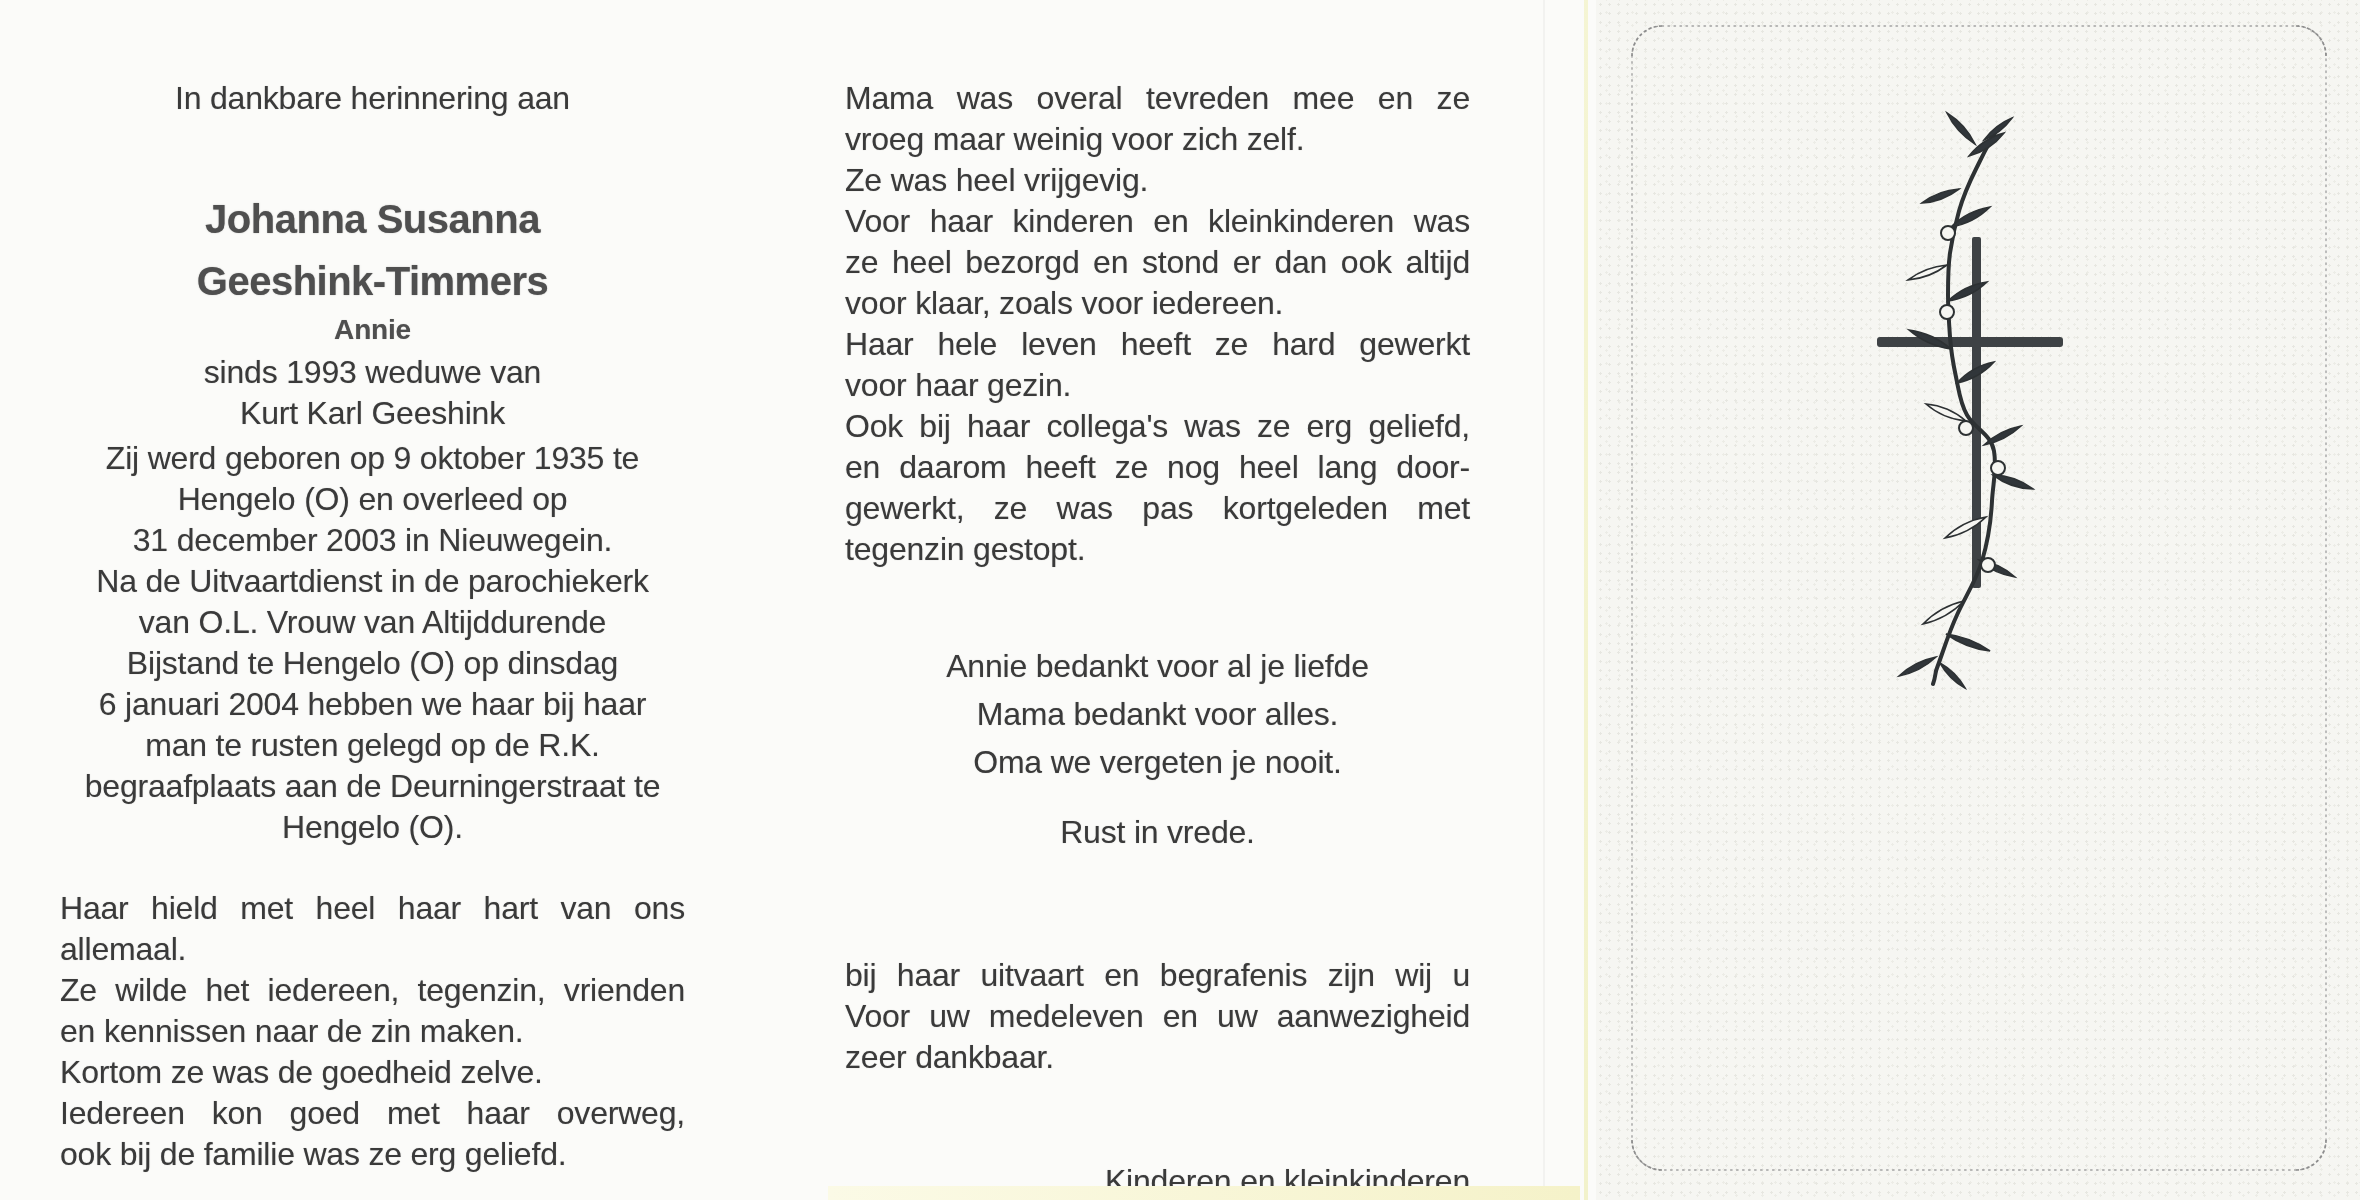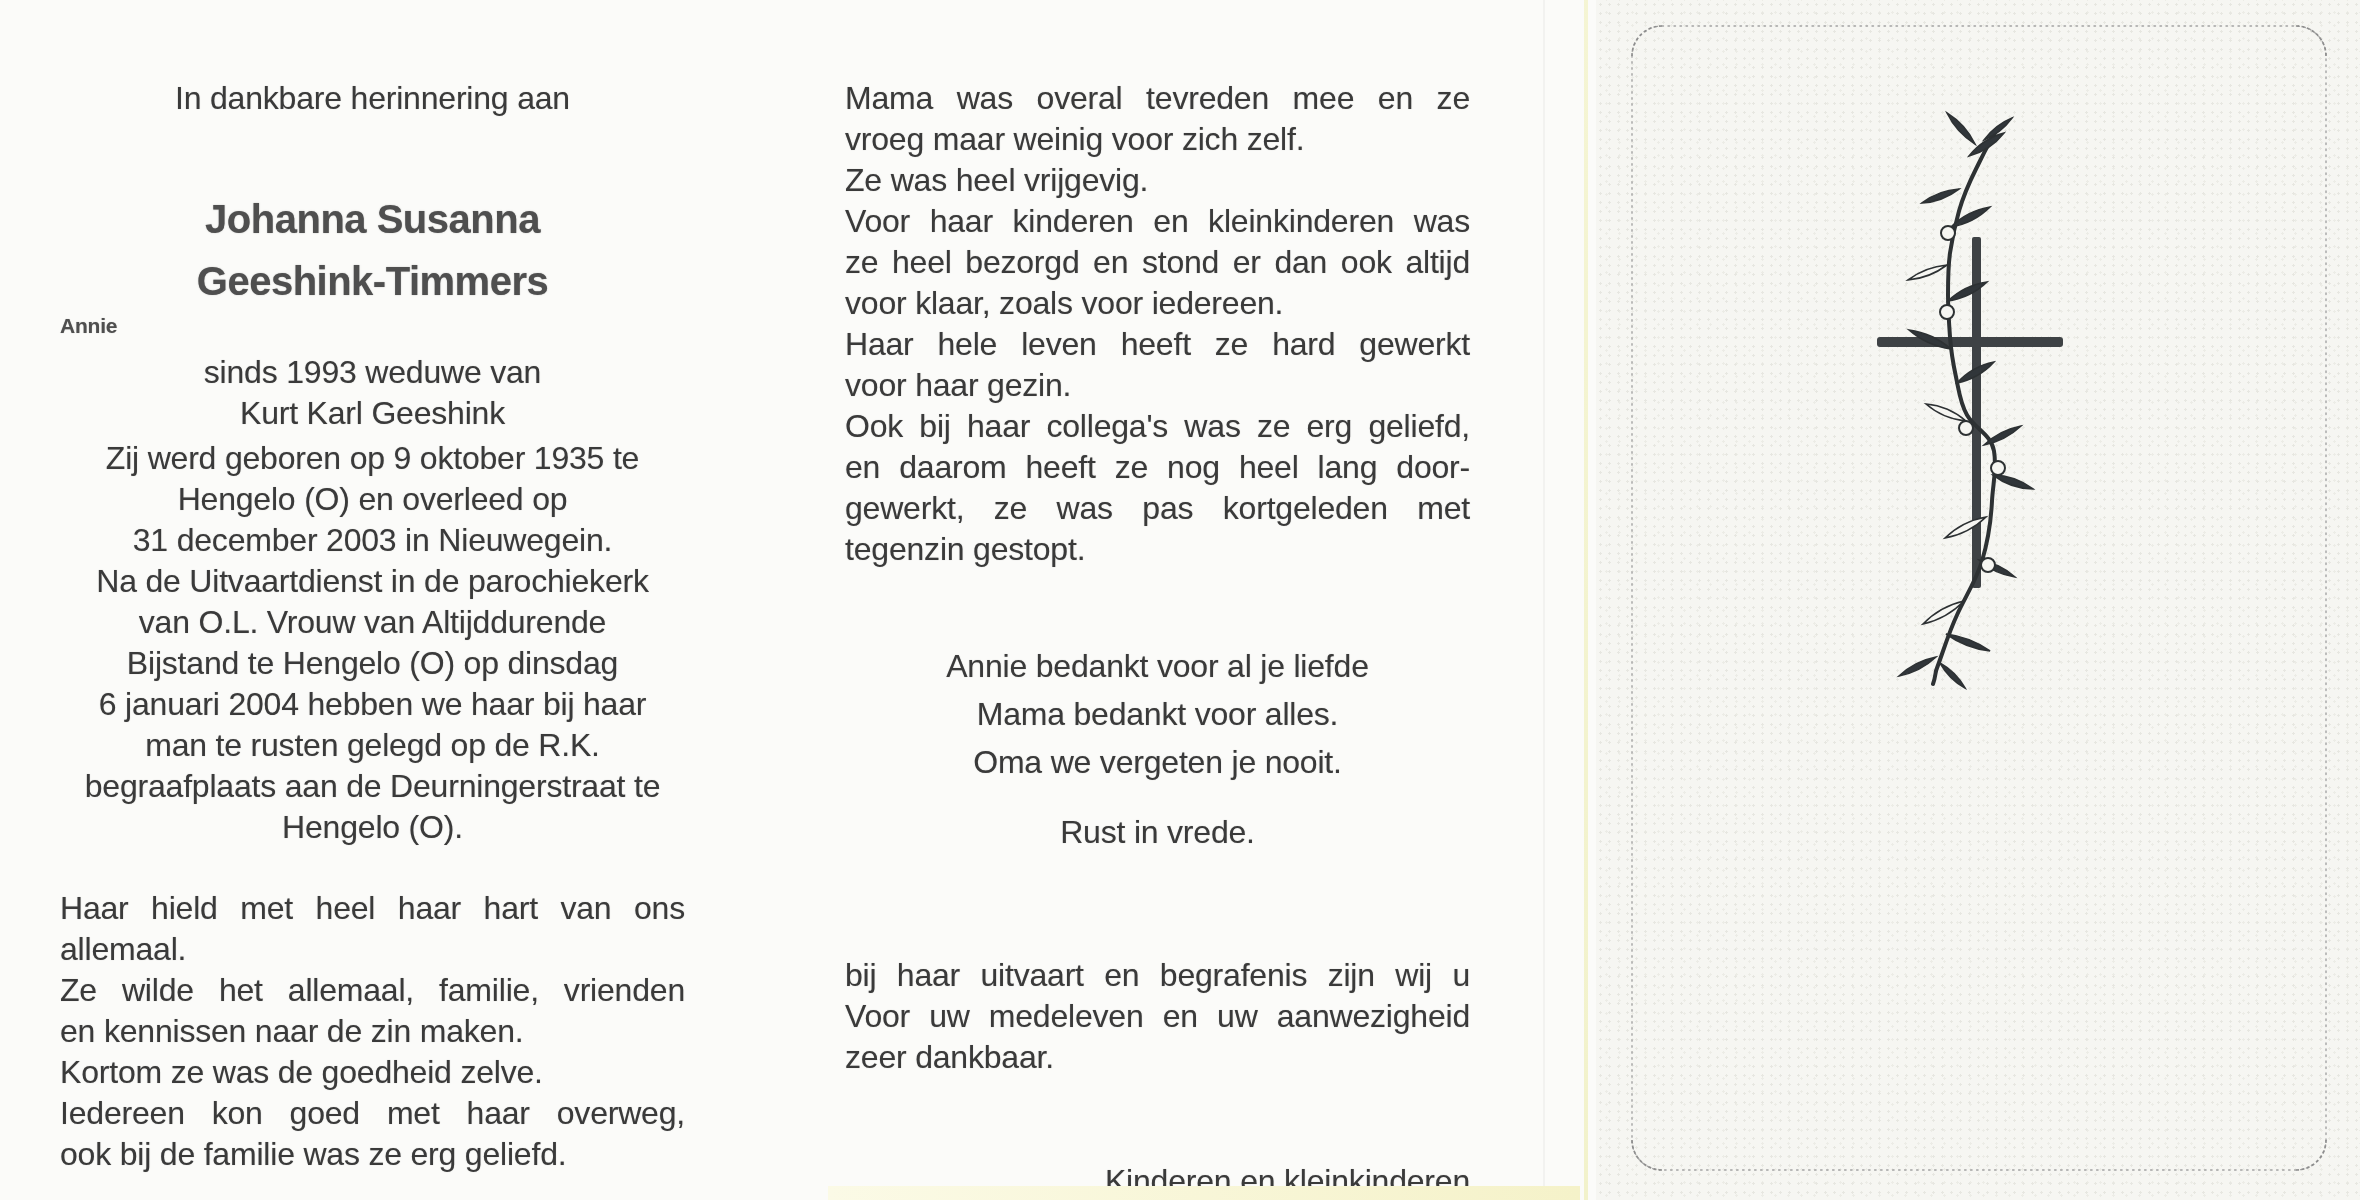--- a/index.html
+++ b/index.html
@@ -28,21 +28,21 @@
   .page-middle .blk{left:845px;margin-left:-760px;} 
   .line{height:41px;line-height:41px;white-space:nowrap;}
   .just .line{white-space:normal;text-align:justify;}
   .just .ln-fill{text-align:justify;text-align-last:justify;}
   .just .ln-left{text-align:right;text-align-last:left;}
   .center,.center .line{text-align:center;}
   .heading{font-size:32px;}
   .name{font-weight:bold;font-size:40px;color:var(--name-ink);letter-spacing:-0.5px;}
   .name .nline{height:62px;line-height:62px;text-align:center;white-space:nowrap;
     text-shadow:0 0 1.2px rgba(80,80,80,.5);}
-  .nickname{font-weight:bold;font-size:21px;color:var(--name-ink);}
+  .nickname{font-weight:bold;font-size:28px;color:var(--name-ink);text-align:center;}
   .thanks .line{height:48px;line-height:48px;}
   .rest{text-align:center;}
   .signature{text-align:right;}
 
   
   .page-edge{position:absolute;left:1543px;top:0;width:2px;height:1200px;background:rgba(0,0,0,.035);}
   .yellow-line{position:absolute;left:1584px;top:0;width:4px;height:1200px;
     background:linear-gradient(to bottom,#f4f4cf, var(--scan-yellow));opacity:.9;}
   .yellow-strip{position:absolute;left:828px;top:1186px;width:752px;height:14px;
     background:linear-gradient(90deg,#fbfae6,#f5f2c9);}
@@ -88,21 +88,21 @@
         <div class="line">Bijstand te Hengelo (O) op dinsdag</div>
         <div class="line">6 januari 2004 hebben we haar bij haar</div>
         <div class="line">man te rusten gelegd op de R.K.</div>
         <div class="line">begraafplaats aan de Deurningerstraat te</div>
         <div class="line">Hengelo (O).</div>
       </div>
 
     <div class="blk just" style="top:888px">
         <div class="line ln-fill">Haar hield met heel haar hart van ons</div>
         <div class="line ln-left">allemaal.</div>
-        <div class="line ln-fill">Ze wilde het allemaal, familie, vrienden</div>
+        <div class="line ln-fill">Ze wilde het iedereen, tegenzin, vrienden</div>
         <div class="line ln-left">en kennissen naar de zin maken.</div>
         <div class="line ln-left">Kortom ze was de goedheid zelve.</div>
         <div class="line ln-fill">Iedereen kon goed met haar overweg,</div>
         <div class="line ln-left">ook bij de familie was ze erg geliefd.</div>
       </div>
   </section>
 
   <section class="page page-middle">
     <div class="blk just" style="top:78px">
         <div class="line ln-fill">Mama was overal tevreden mee en ze</div>

